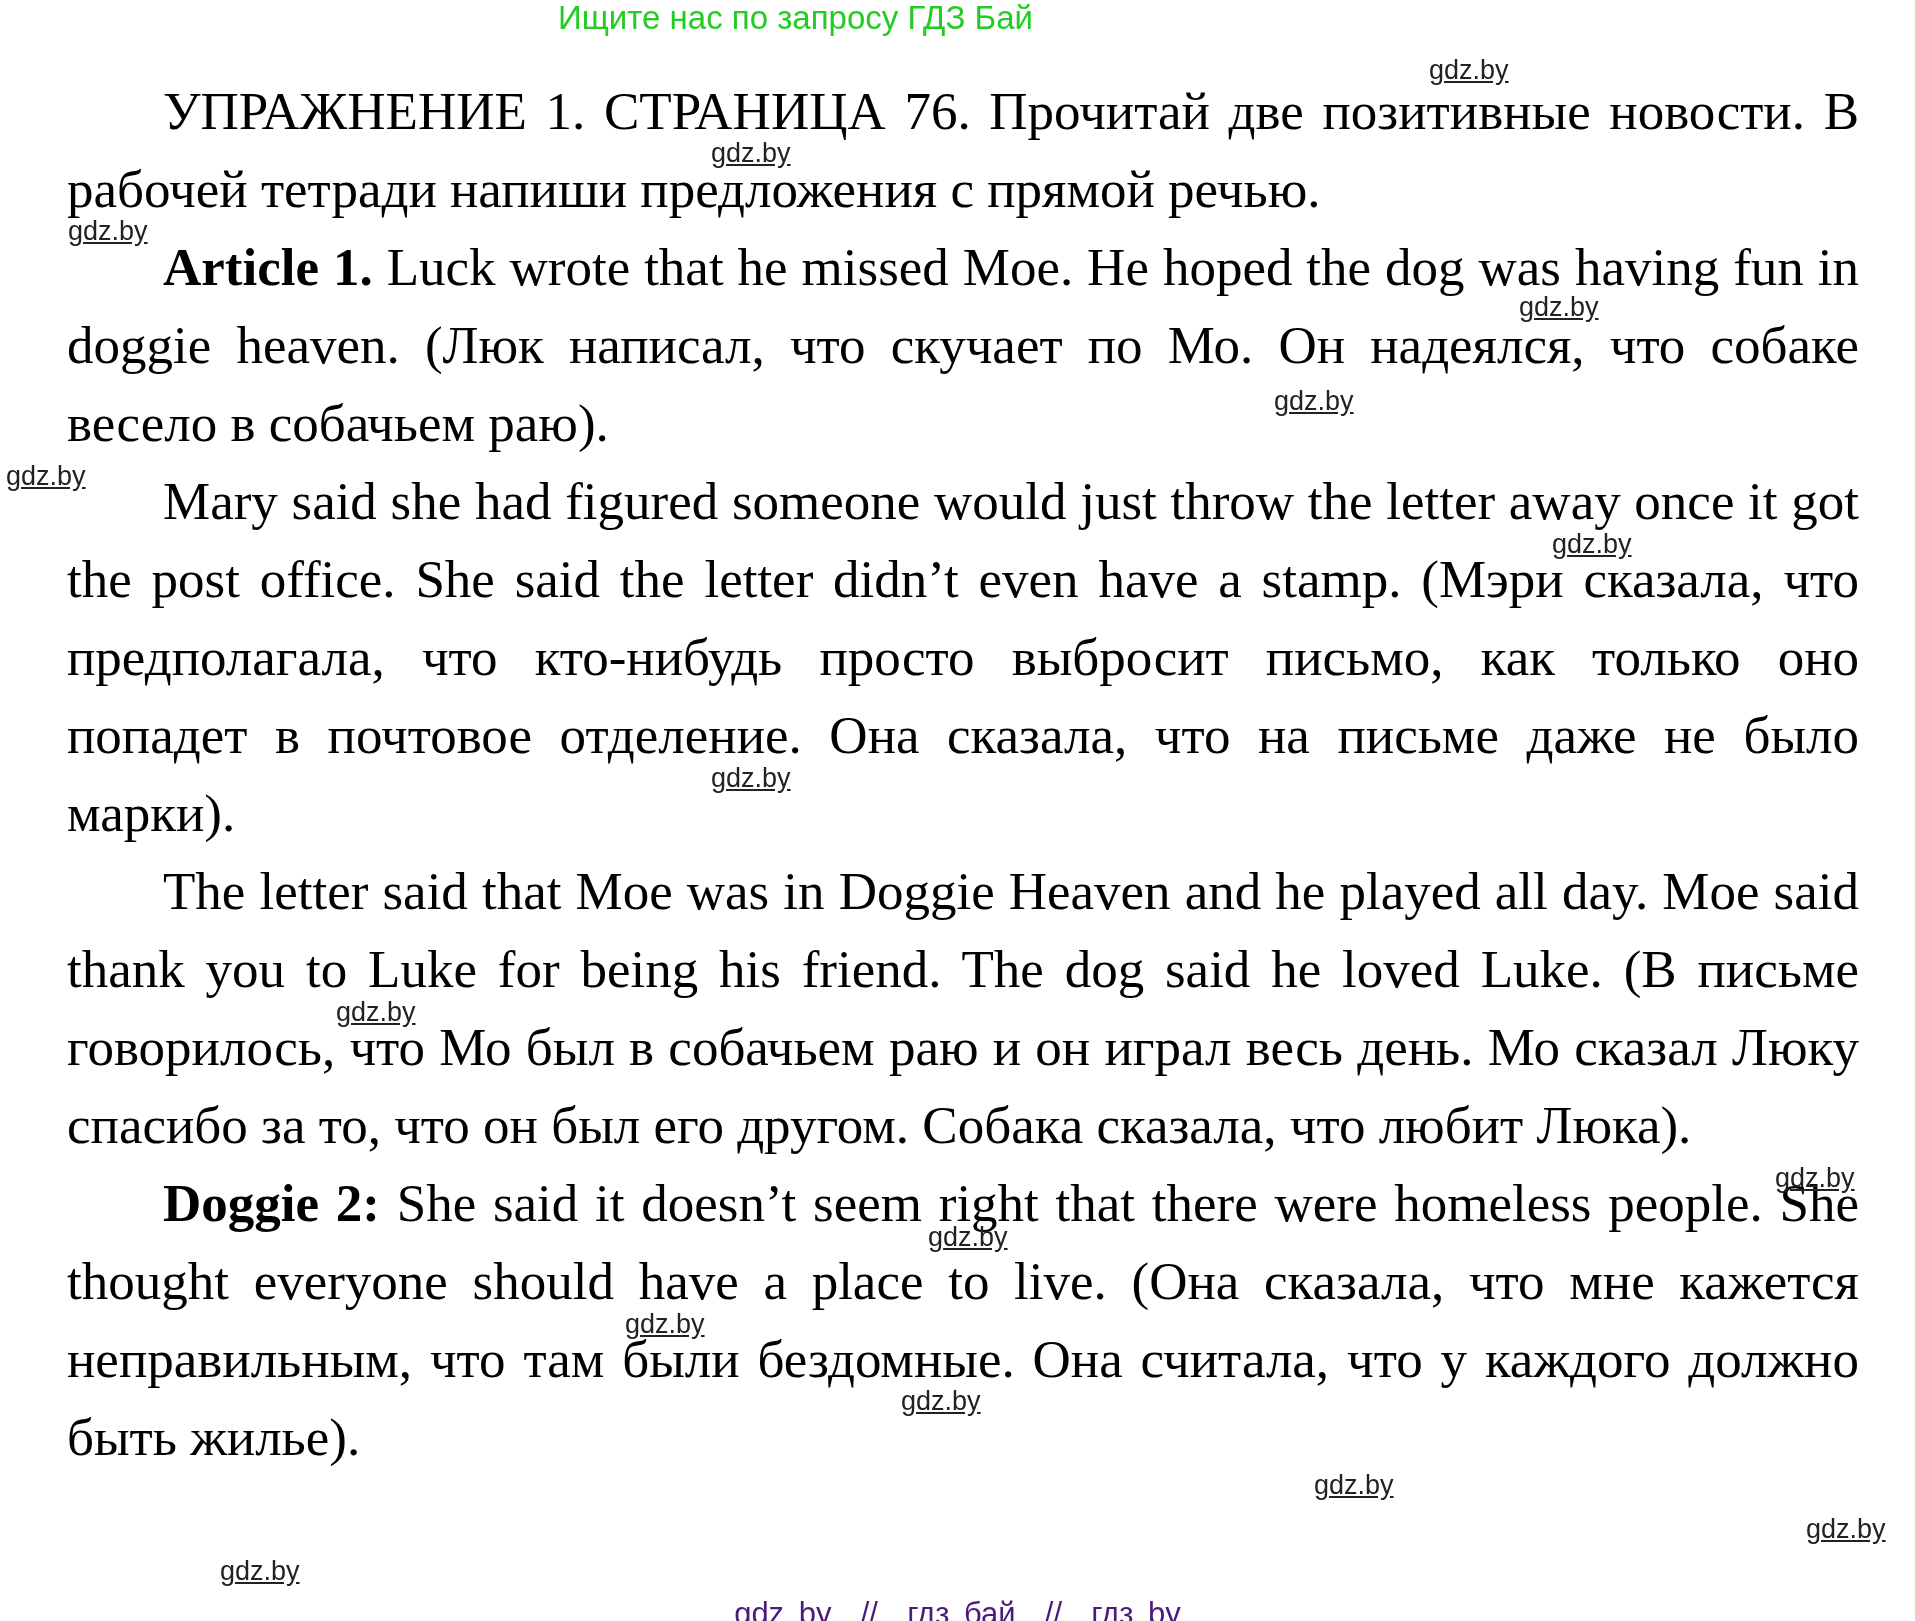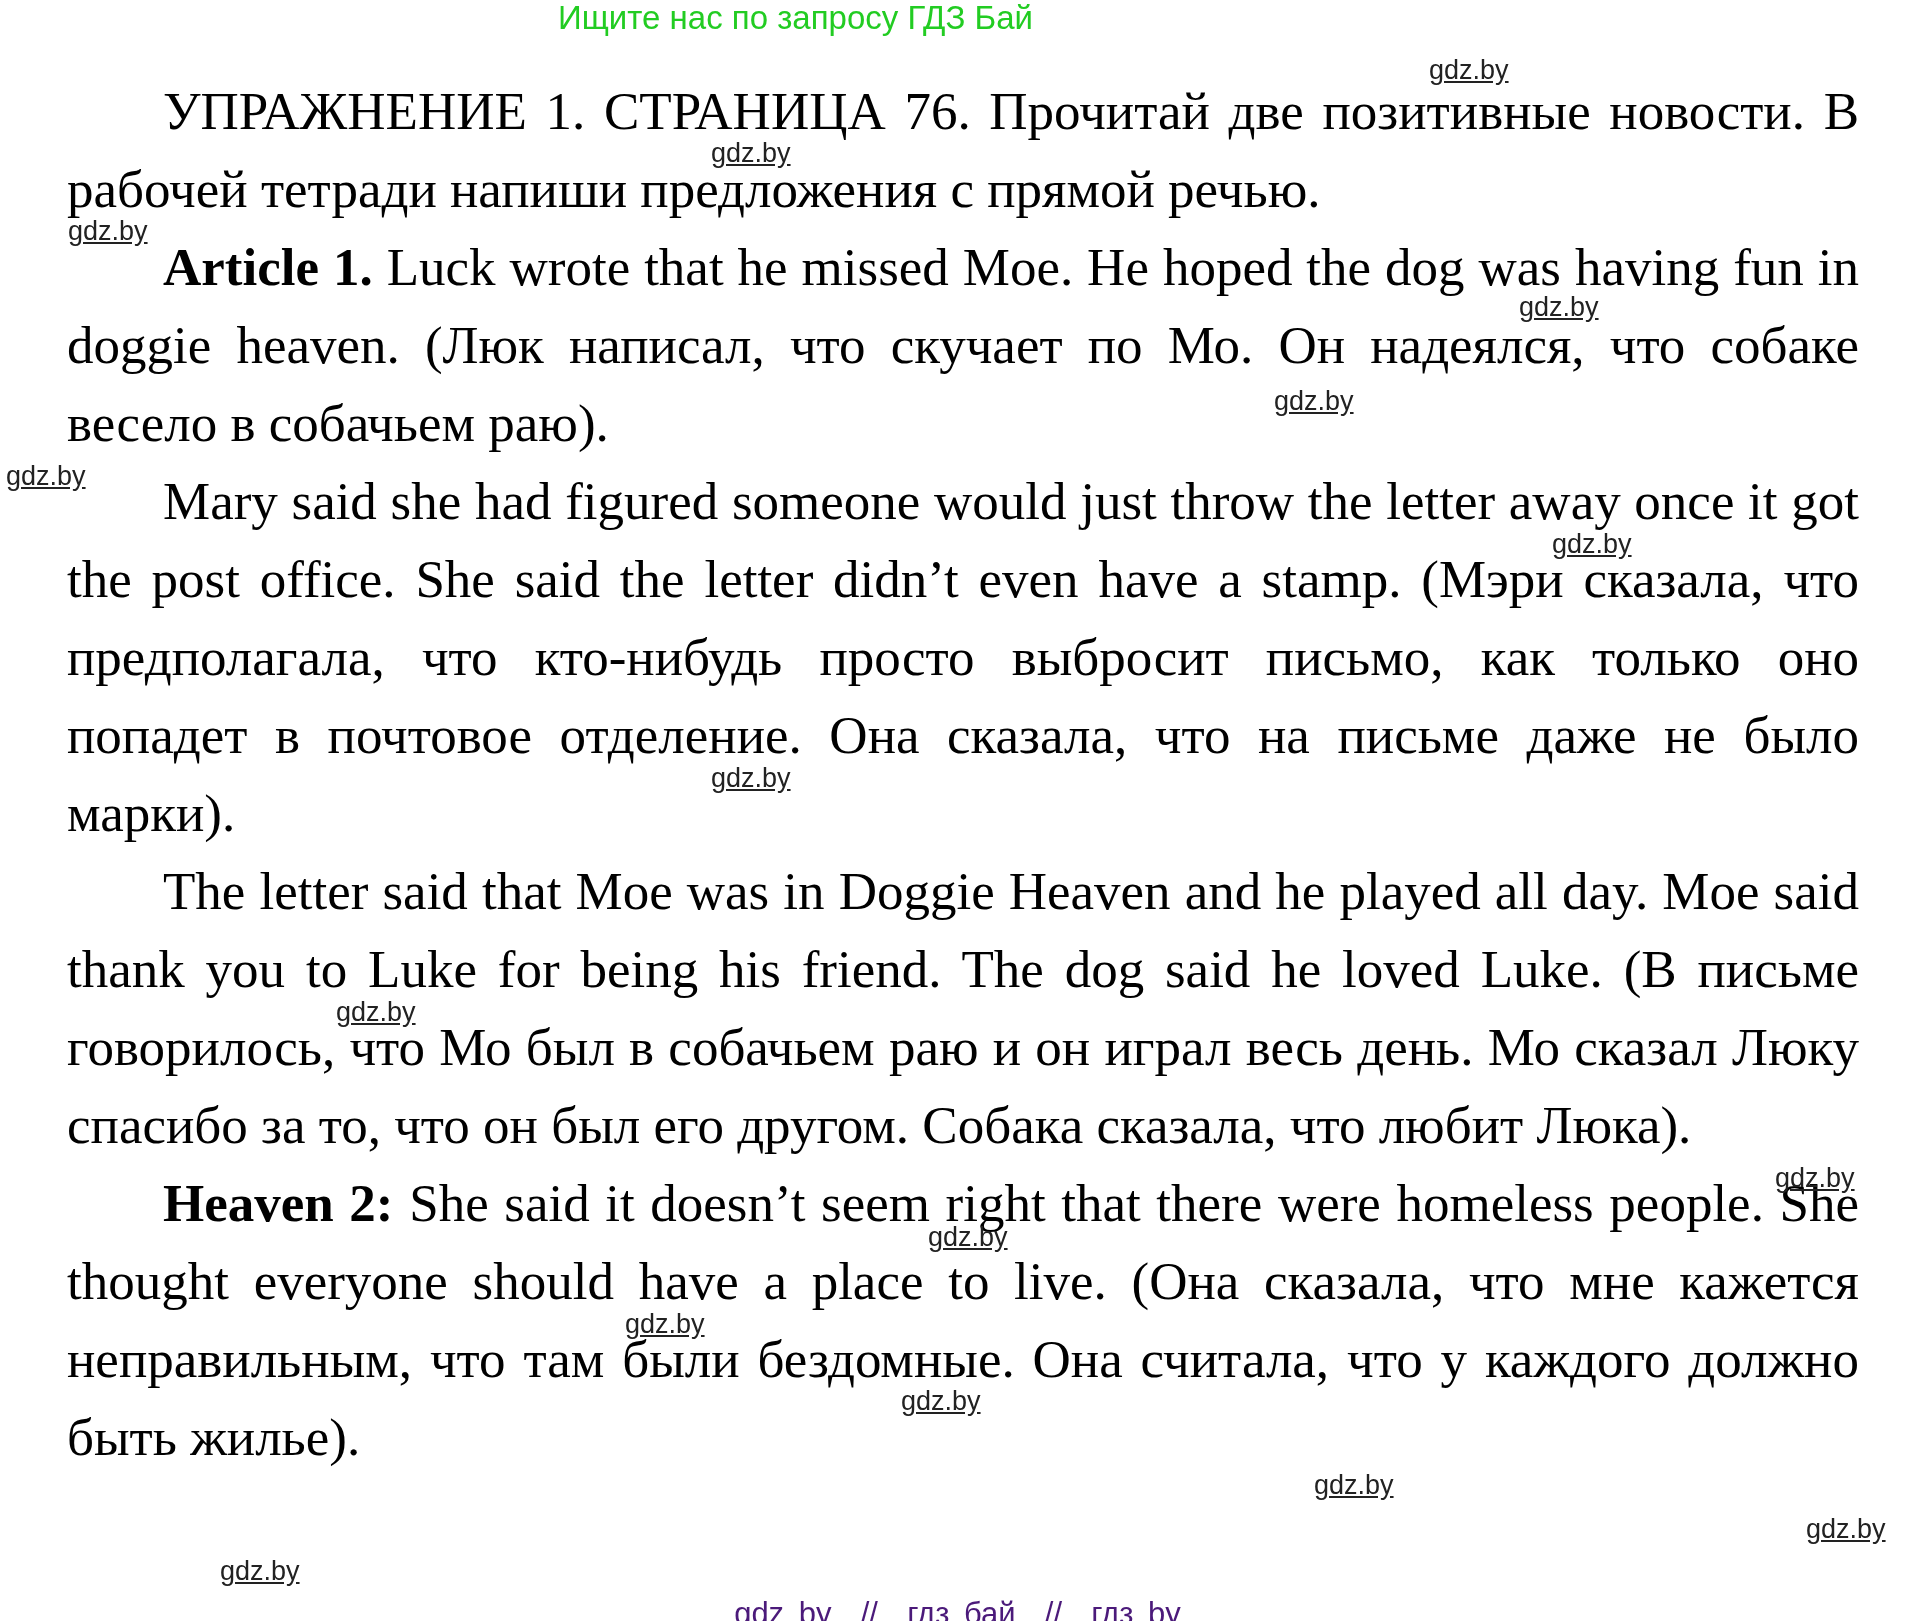--- a/index.html
+++ b/index.html
@@ -29,21 +29,21 @@
 </head>
 <body>
 
 <div class="header">Ищите нас по запросу ГДЗ Бай</div>
 
 <div class="page">
   <p>УПРАЖНЕНИЕ 1. СТРАНИЦА 76. Прочитай две позитивные новости. В рабочей тетради напиши предложения с прямой речью.</p>
   <p><b>Article 1.</b><span> Luck wrote that he missed Moe. He hoped the dog was having fun in doggie heaven. (Люк написал, что скучает по Мо. Он надеялся, что собаке весело в собачьем раю).</span></p>
   <p><span>Mary said she had figured someone would just throw the letter away once it got the post office. She said the letter didn’t even have a stamp. (Мэри сказала, что предполагала, что кто-нибудь просто выбросит письмо, как только оно попадет в почтовое отделение. Она сказала, что на письме даже не было марки).</span></p>
   <p><span>The letter said that Moe was in Doggie Heaven and he played all day. Moe said thank you to Luke for being his friend. The dog said he loved Luke. (В письме говорилось, что Мо был в собачьем раю и он играл весь день. Мо сказал Люку спасибо за то, что он был его другом. Собака сказала, что любит Люка).</span></p>
-  <p><b>Heaven 2:</b><span> She said it doesn’t seem right that there were homeless people. She thought everyone should have a place to live. (Она сказала, что мне кажется неправильным, что там были бездомные. Она считала, что у каждого должно быть жилье).</span></p>
+  <p><b>Doggie 2:</b><span> She said it doesn’t seem right that there were homeless people. She thought everyone should have a place to live. (Она сказала, что мне кажется неправильным, что там были бездомные. Она считала, что у каждого должно быть жилье).</span></p>
 </div>
 
 <div id="watermarks">
     <span class="wm" style="left: 1429px; top: 55px;">gdz.by</span>
     <span class="wm" style="left: 711px; top: 138px;">gdz.by</span>
     <span class="wm" style="left: 68px; top: 216px;">gdz.by</span>
     <span class="wm" style="left: 1519px; top: 292px;">gdz.by</span>
     <span class="wm" style="left: 1274px; top: 386px;">gdz.by</span>
     <span class="wm" style="left: 6px; top: 461px;">gdz.by</span>
     <span class="wm" style="left: 1552px; top: 529px;">gdz.by</span>

